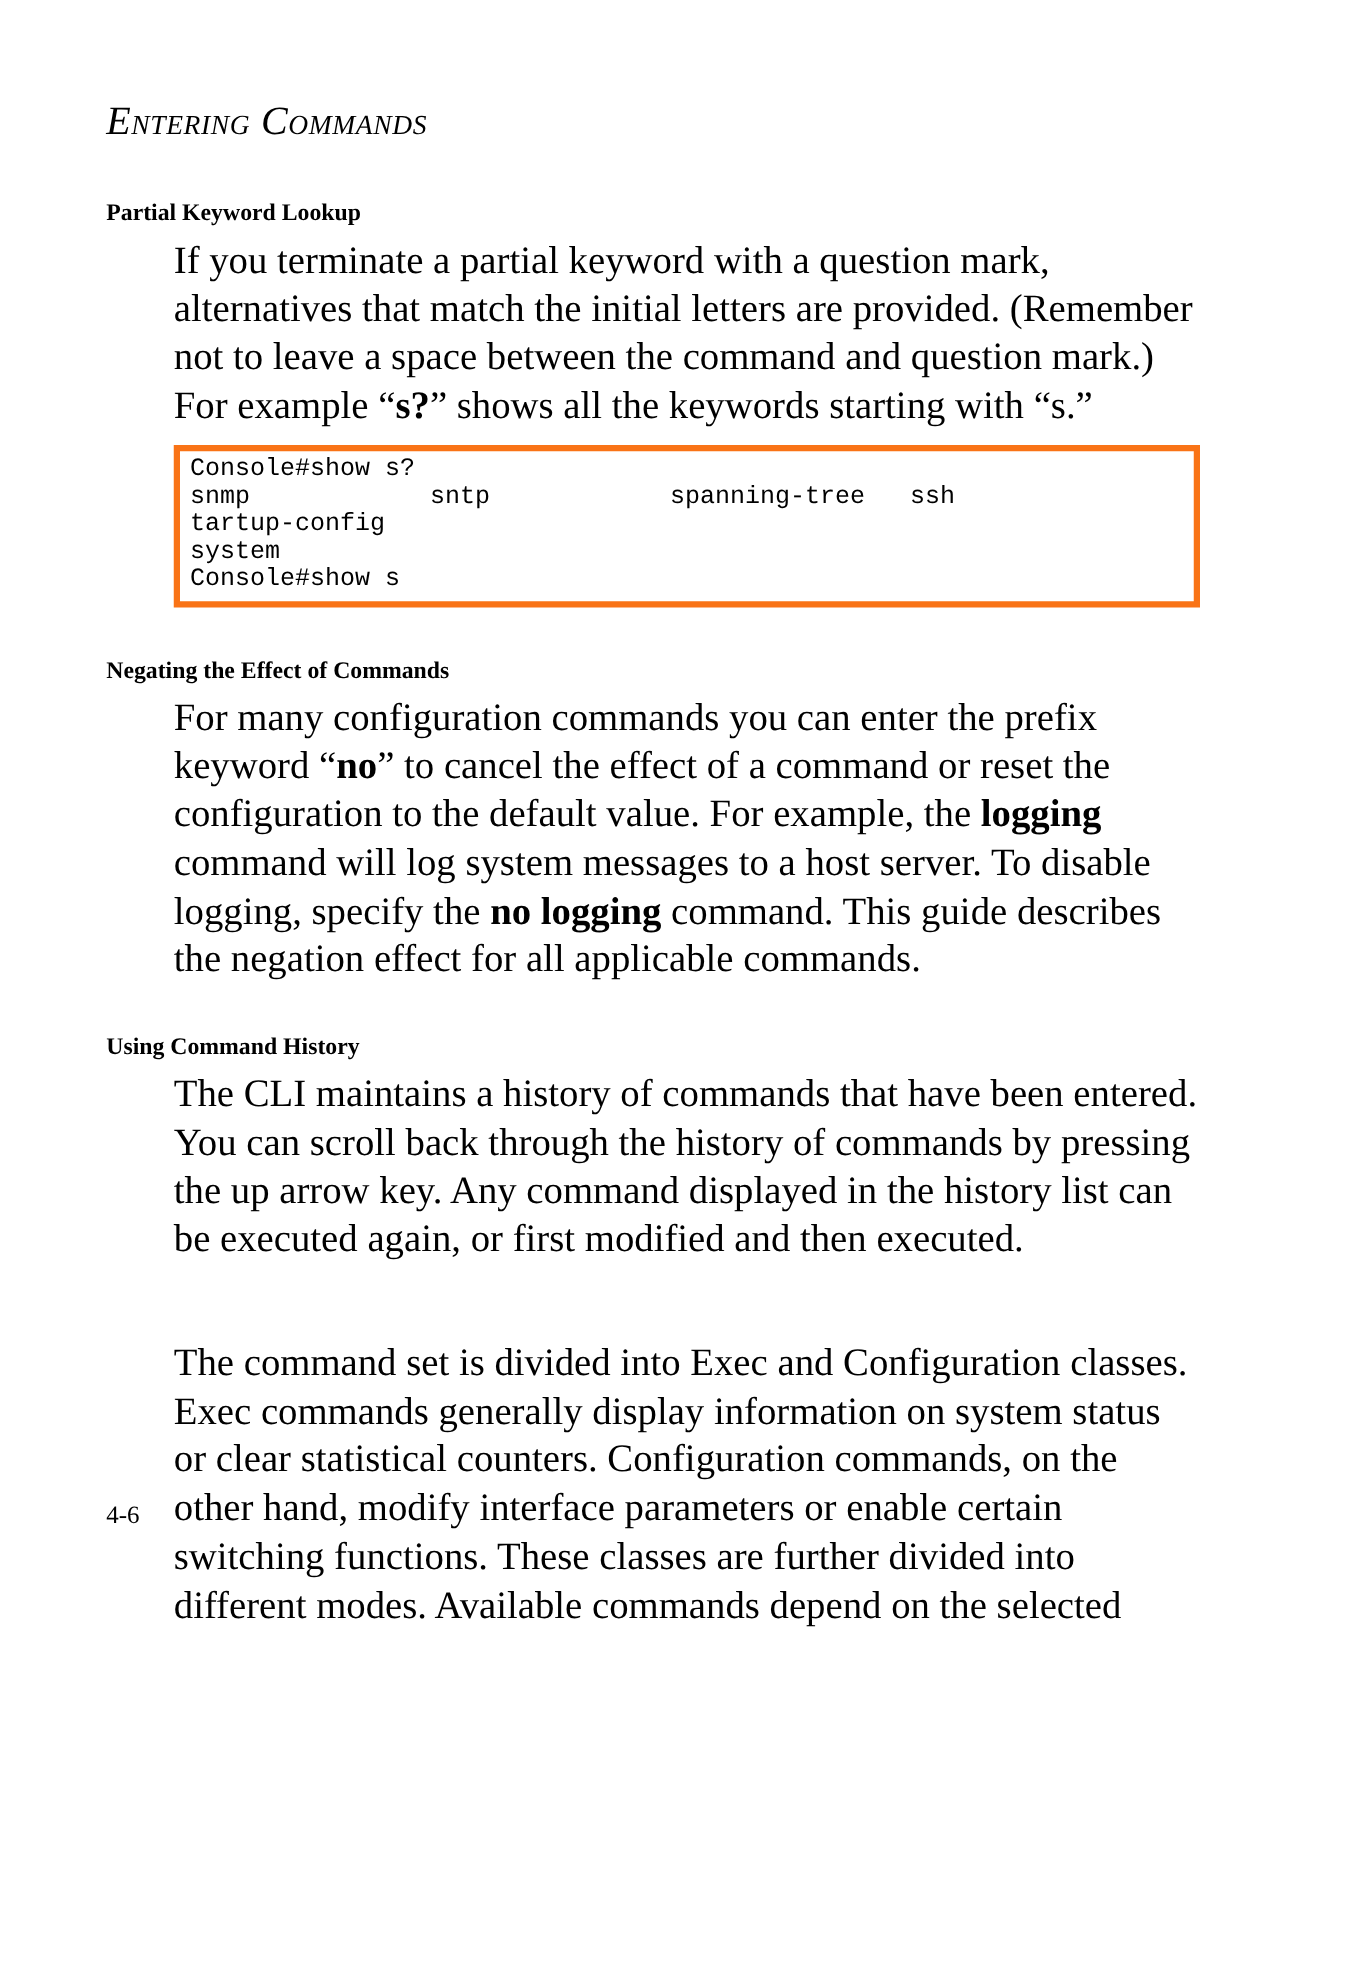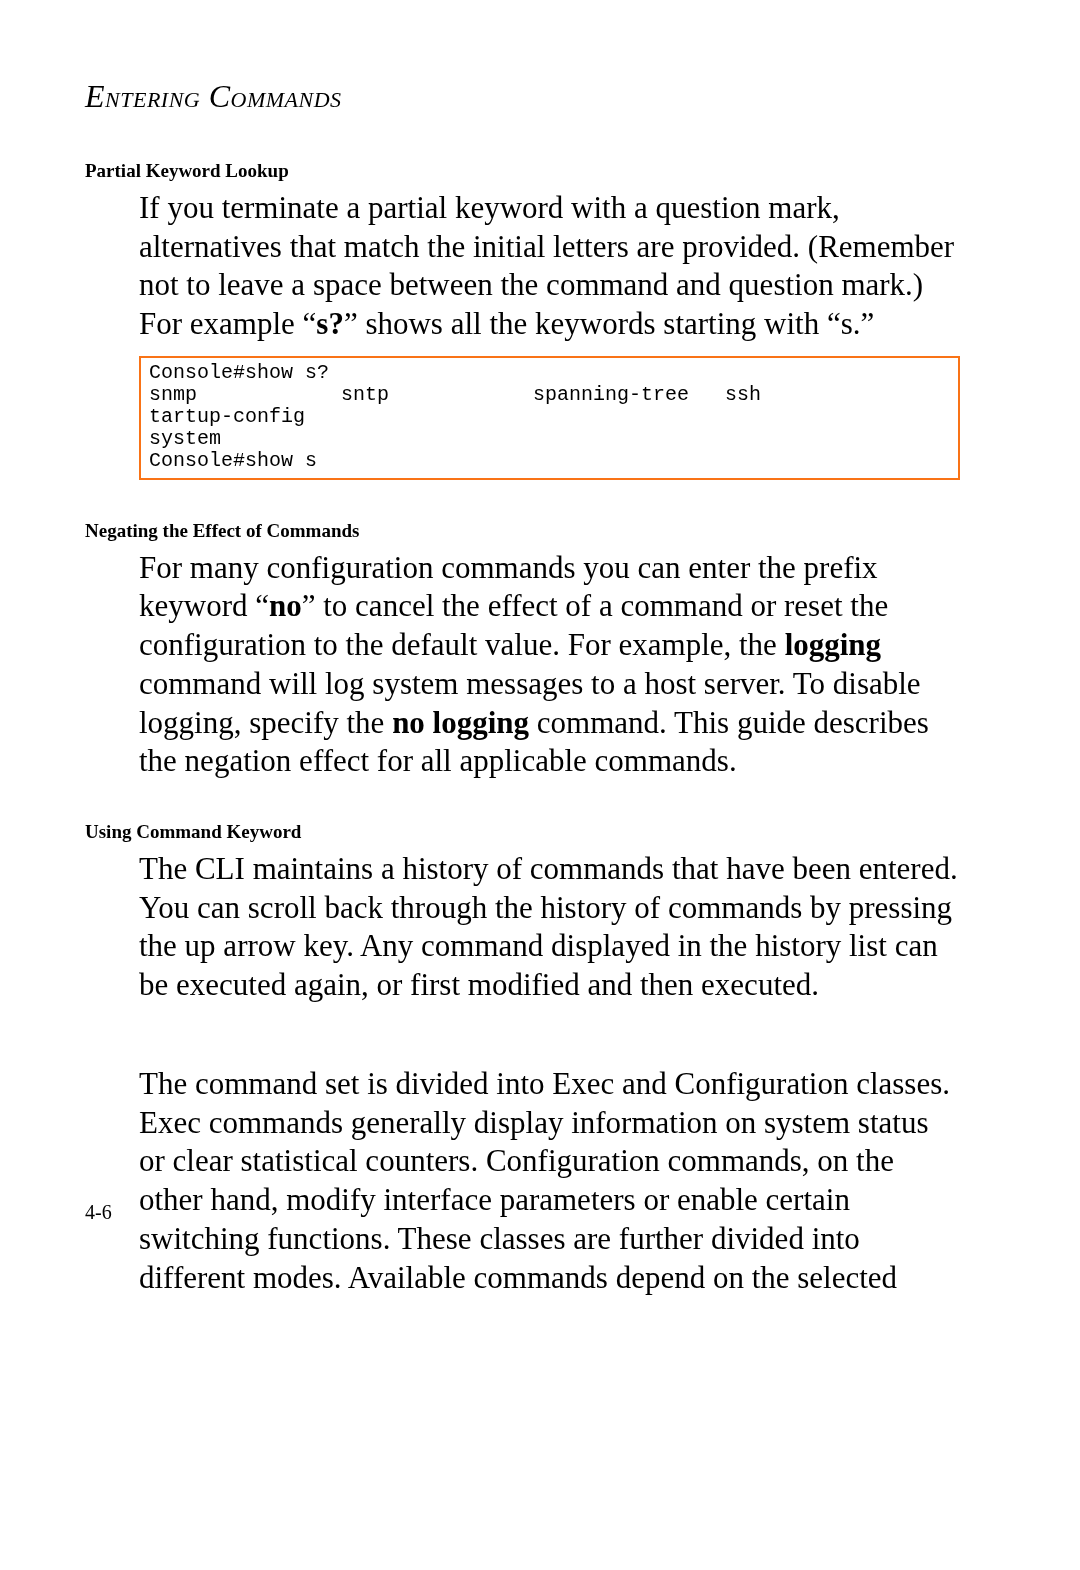--- a/index.html
+++ b/index.html
@@ -39,21 +39,21 @@
   }
   .body-p {
     font-size: 31px;
     line-height: 1.25;
     margin: 0 0 0 54px;
   }
   .gap-sm { height: 20px; }
   .gap-md { height: 40px; }
   .codebox {
     margin: 12px 0 0 54px;
-    border: 2px solid #f97316;
+    border: 5px solid #f97316;
     padding: 4px 8px 6px 8px;
     font-family: "Courier New", Courier, monospace;
     font-size: 20px;
     line-height: 1.1;
     white-space: pre;
     overflow: hidden;
   }
   .page-num {
     position: absolute;
     left: 85px;
@@ -78,21 +78,21 @@
 system
 Console#show s</div>
 
     <div class="gap-md"></div>
 
     <div class="h-section">Negating the Effect of Commands</div>
     <div class="body-p">For many configuration commands you can enter the prefix keyword “<b>no</b>” to cancel the effect of a command or reset the configuration to the default value. For example, the <b>logging</b> command will log system messages to a host server. To disable logging, specify the <b>no logging</b> command. This guide describes the negation effect for all applicable commands.</div>
 
     <div class="gap-md"></div>
 
-    <div class="h-section">Using Command Keyword</div>
+    <div class="h-section">Using Command History</div>
     <div class="body-p">The CLI maintains a history of commands that have been entered. You can scroll back through the history of commands by pressing the up arrow key. Any command displayed in the history list can be executed again, or first modified and then executed.</div>
     <div class="gap-sm"></div>
 
     <div class="gap-md"></div>
 
     <div class="body-p">The command set is divided into Exec and Configuration classes. Exec commands generally display information on system status or clear statistical counters. Configuration commands, on the other hand, modify interface parameters or enable certain switching functions. These classes are further divided into different modes. Available commands depend on the selected</div>
 
   </div>
 
   <div class="page-num">4-6</div>

